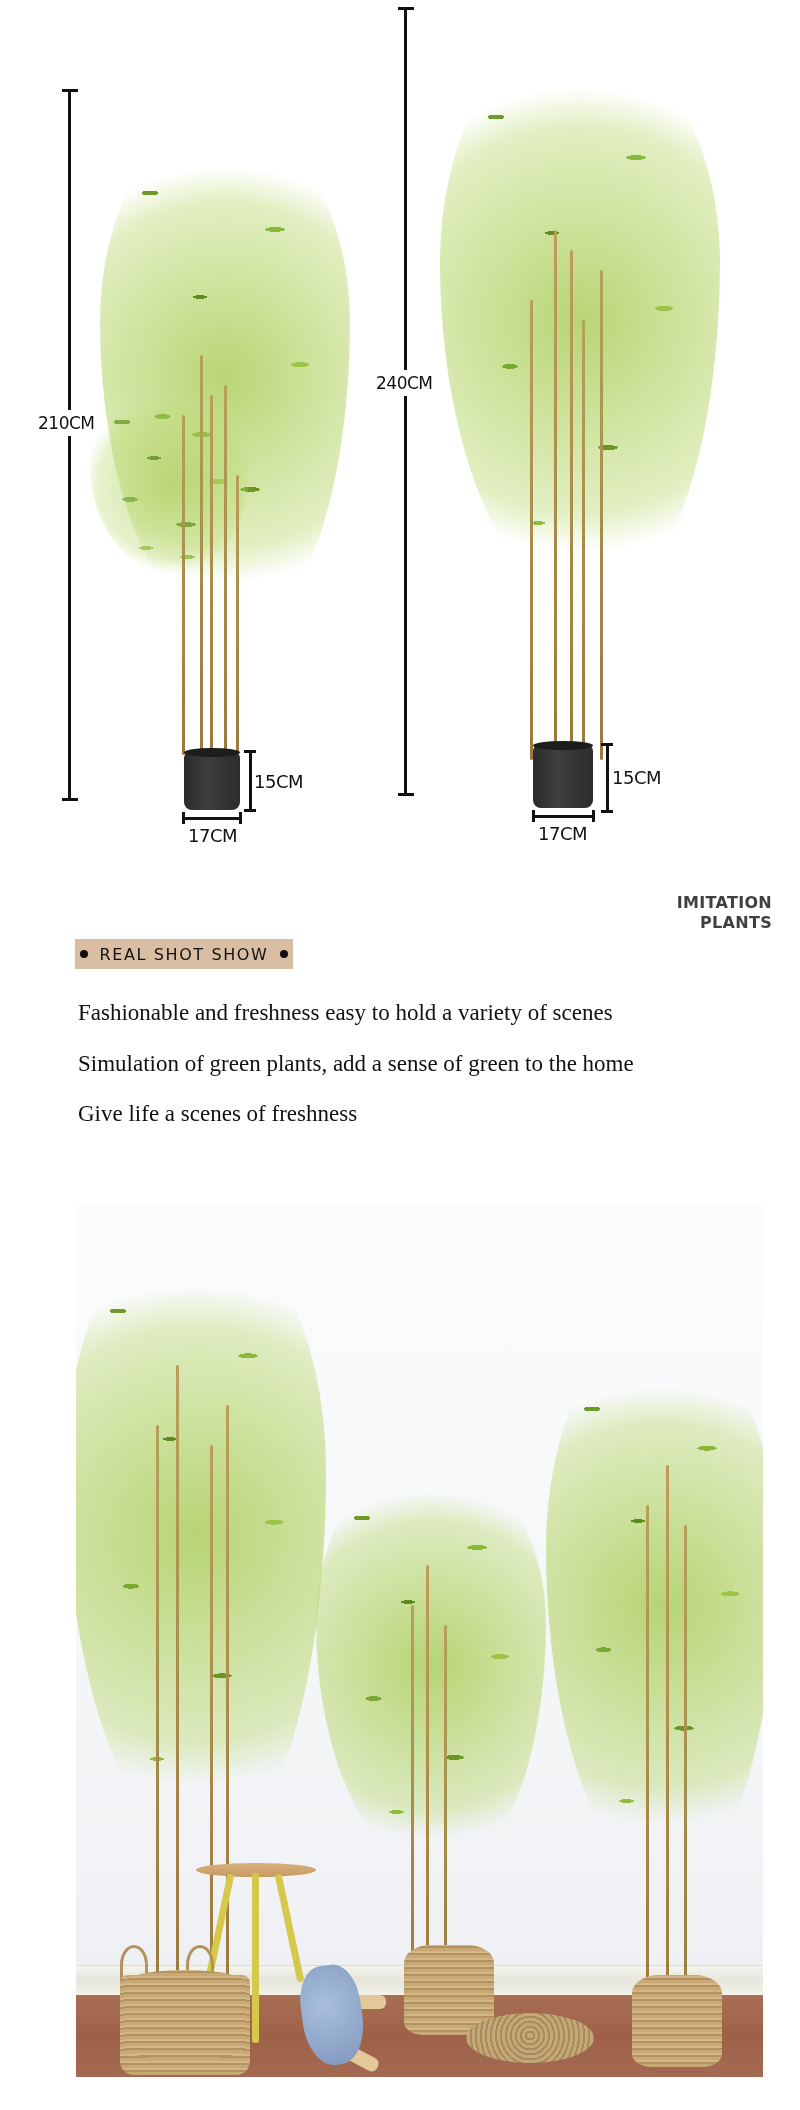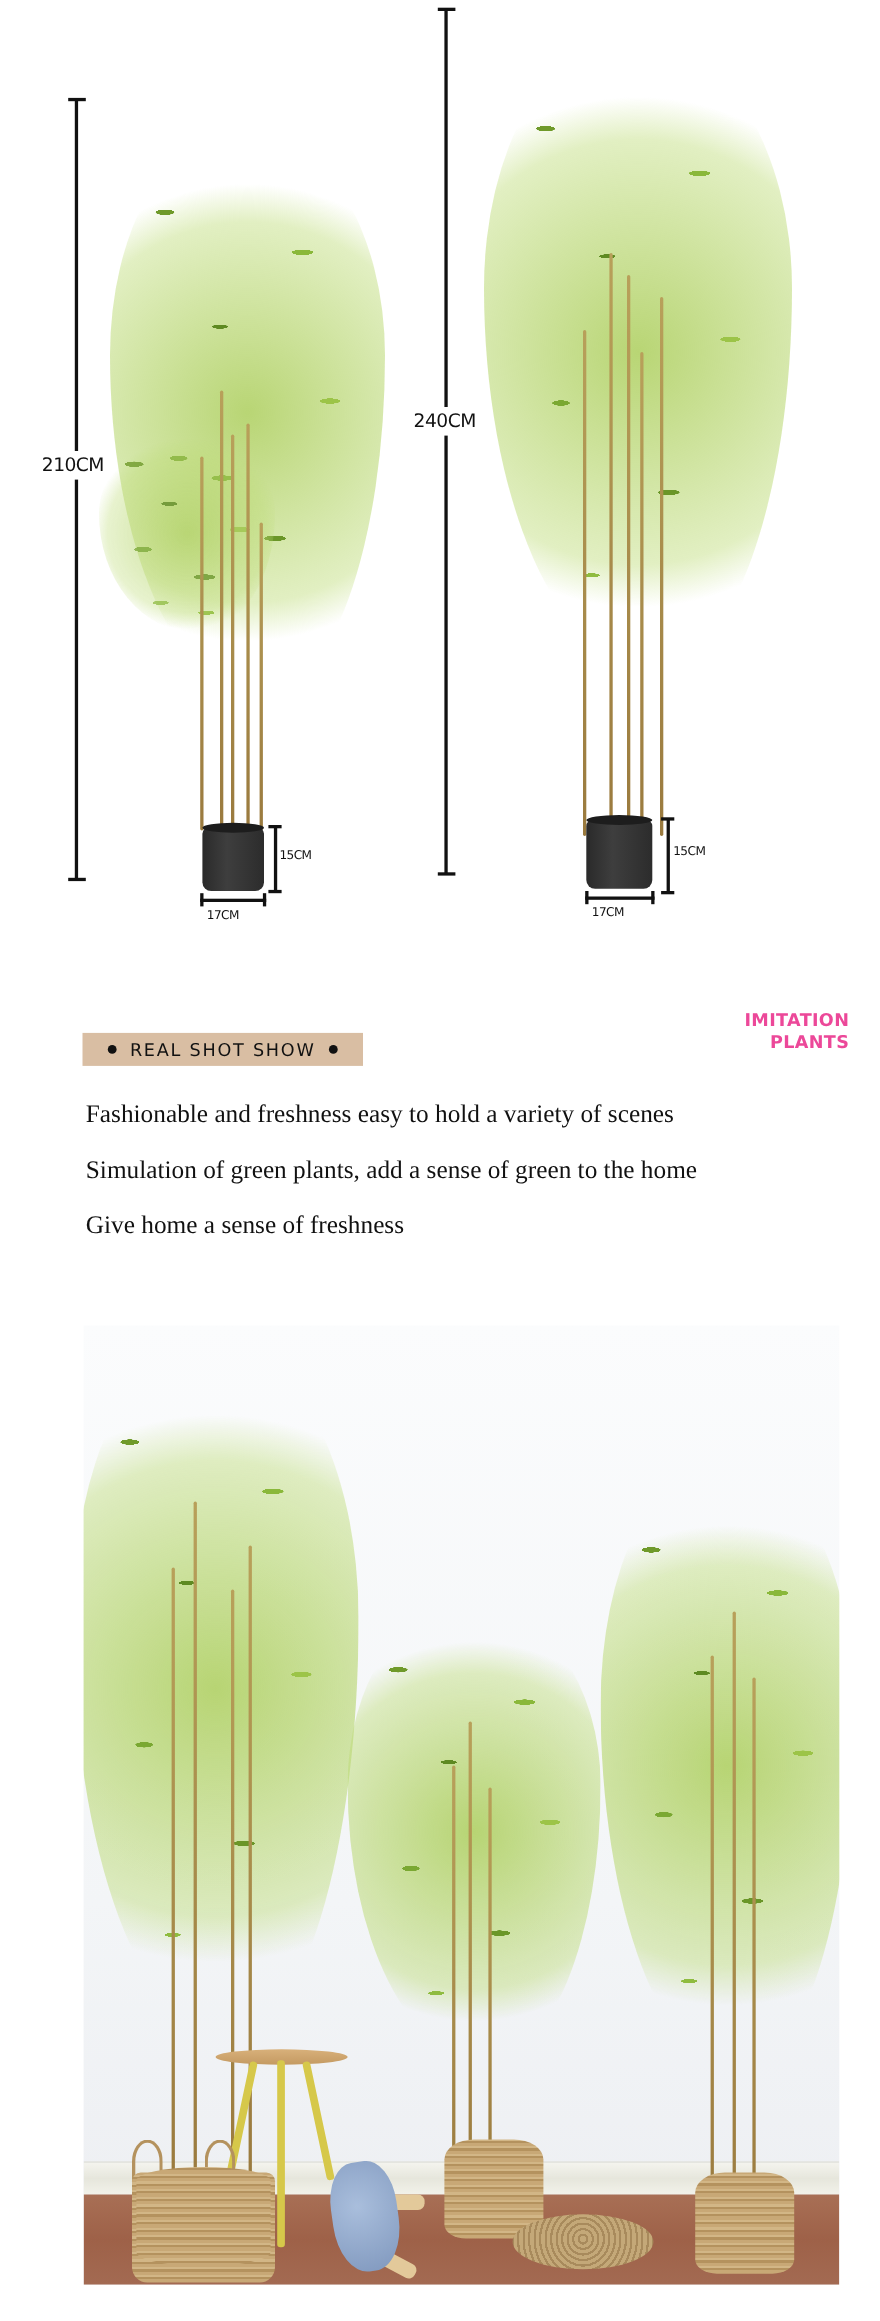--- a/index.html
+++ b/index.html
@@ -3,44 +3,44 @@
 <meta charset="utf-8">
 <style>
   * { box-sizing: border-box; margin: 0; padding: 0; }
   html, body { width: 800px; height: 2110px; background: #ffffff; overflow: hidden; }
   body { position: relative; font-family: "DejaVu Sans", sans-serif; color: #111; }
 
   
   .vline { position: absolute; width: 3px; background: #111; }
   .tick-h { position: absolute; height: 3px; background: #111; }
   .dim-label { position: absolute; font-family: "DejaVu Sans", sans-serif; font-size: 17px; color: #111; background: #fff; letter-spacing: -0.5px; white-space: nowrap; }
-  .dim-small { font-size: 11px; background: transparent; }
+  .dim-small { font-size: 18px; background: transparent; }
 
   
   .plant { position: absolute; }
   .stem { position: absolute; width: 3px; background: linear-gradient(#b8a05a, #9a7a3e); border-radius: 2px; }
   .foliage { position: absolute; border-radius: 48% 52% 45% 55% / 40% 40% 60% 60%;
     background:
       radial-gradient(ellipse 14px 4px at 20% 15%, #6f9a2a 60%, transparent 62%),
       radial-gradient(ellipse 16px 4px at 70% 22%, #8ab83a 60%, transparent 62%),
       radial-gradient(ellipse 12px 3px at 40% 35%, #5e8a22 60%, transparent 62%),
       radial-gradient(ellipse 15px 4px at 80% 48%, #9cc448 60%, transparent 62%),
       radial-gradient(ellipse 13px 4px at 25% 58%, #7aa832 60%, transparent 62%),
       radial-gradient(ellipse 16px 4px at 60% 72%, #6a9628 60%, transparent 62%),
       radial-gradient(ellipse 12px 3px at 35% 85%, #8fbc40 60%, transparent 62%),
       radial-gradient(circle at 50% 50%, rgba(172,206,92,0.85), rgba(190,220,120,0.45) 60%, rgba(255,255,255,0) 72%);
   }
   .pot { position: absolute; background: linear-gradient(90deg, #2a2a2a, #3e3e3e 40%, #2c2c2c); border-radius: 6px 6px 8px 8px; }
   .pot::before { content: ""; position: absolute; left: 0; right: 0; top: -4px; height: 9px; border-radius: 50%; background: #1d1d1d; }
 
   
-  .side-label { position: absolute; right: 28px; top: 918px; text-align: right; font-family: "DejaVu Sans", sans-serif; font-weight: bold; font-size: 16px; line-height: 20px; letter-spacing: 0.3px; color: #ec4899; }
+  .side-label { position: absolute; right: 28px; top: 893px; text-align: right; font-family: "DejaVu Sans", sans-serif; font-weight: bold; font-size: 16px; line-height: 20px; letter-spacing: 0.3px; color: #404040; }
 
   
-  .tag { position: absolute; left: 75px; top: 939px; width: 255px; height: 30px; background: #d9bea3; display: flex; align-items: center; justify-content: center; gap: 12px; }
+  .tag { position: absolute; left: 75px; top: 939px; width: 218px; height: 30px; background: #d9bea3; display: flex; align-items: center; justify-content: center; gap: 12px; }
   .tag .dot { width: 8px; height: 8px; border-radius: 50%; background: #111; }
   .tag .tag-text { font-family: "DejaVu Sans", sans-serif; font-size: 16px; letter-spacing: 1.6px; color: #111; }
 
   
   .feature { position: absolute; left: 78px; font-family: "Liberation Serif", serif; font-size: 23px; color: #111; white-space: nowrap; }
 
   
   .scene { position: absolute; left: 76px; top: 1205px; width: 687px; height: 872px; overflow: hidden;
     background: linear-gradient(180deg, #fbfcfd 0%, #f3f5f7 60%, #eceef2 100%); }
   .baseboard { position: absolute; left: 0; right: 0; top: 760px; height: 30px; background: linear-gradient(#f4f4ee, #e6e6dc 50%, #f2f2ea); border-top: 1px solid #dcdcd2; }
@@ -131,21 +131,21 @@
 
 <div class="tag">
   <span class="dot"></span>
   <span class="tag-text">REAL SHOT SHOW</span>
   <span class="dot"></span>
 </div>
 
 <div>
   <p class="feature" style="top:1000px;">Fashionable and freshness easy to hold a variety of scenes</p>
   <p class="feature" style="top:1051px;">Simulation of green plants, add a sense of green to the home</p>
-  <p class="feature" style="top:1101px;">Give home a sense of freshness</p>
+  <p class="feature" style="top:1101px;">Give life a scenes of freshness</p>
 </div>
 
 <div class="scene">
   <div class="baseboard"></div>
   <div class="floor"></div>
 
   <div class="foliage" style="left:-10px; top:10px; width:260px; height:640px;"></div>
   <div class="stem" style="left:80px; top:220px; height:560px;"></div>
   <div class="stem" style="left:100px; top:160px; height:620px;"></div>
   <div class="stem" style="left:134px; top:240px; height:540px;"></div>

